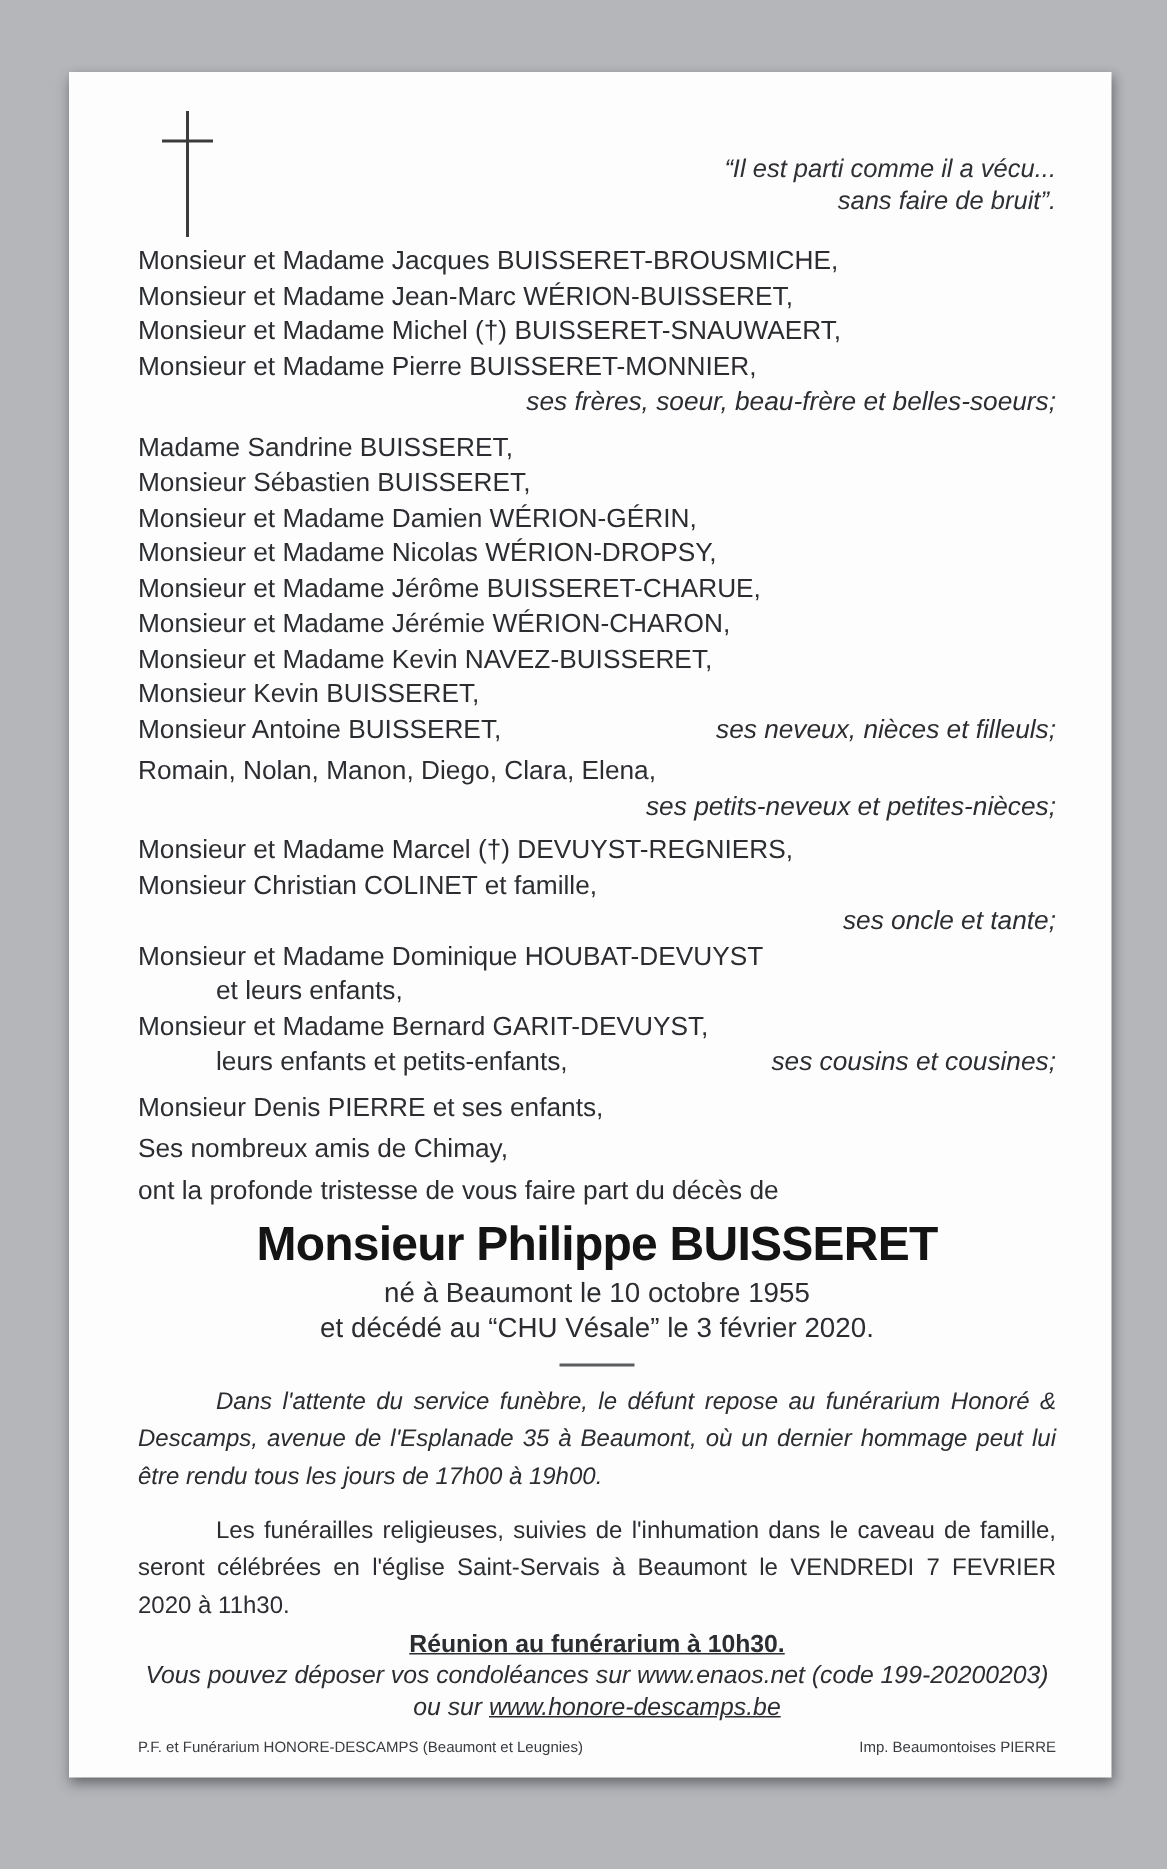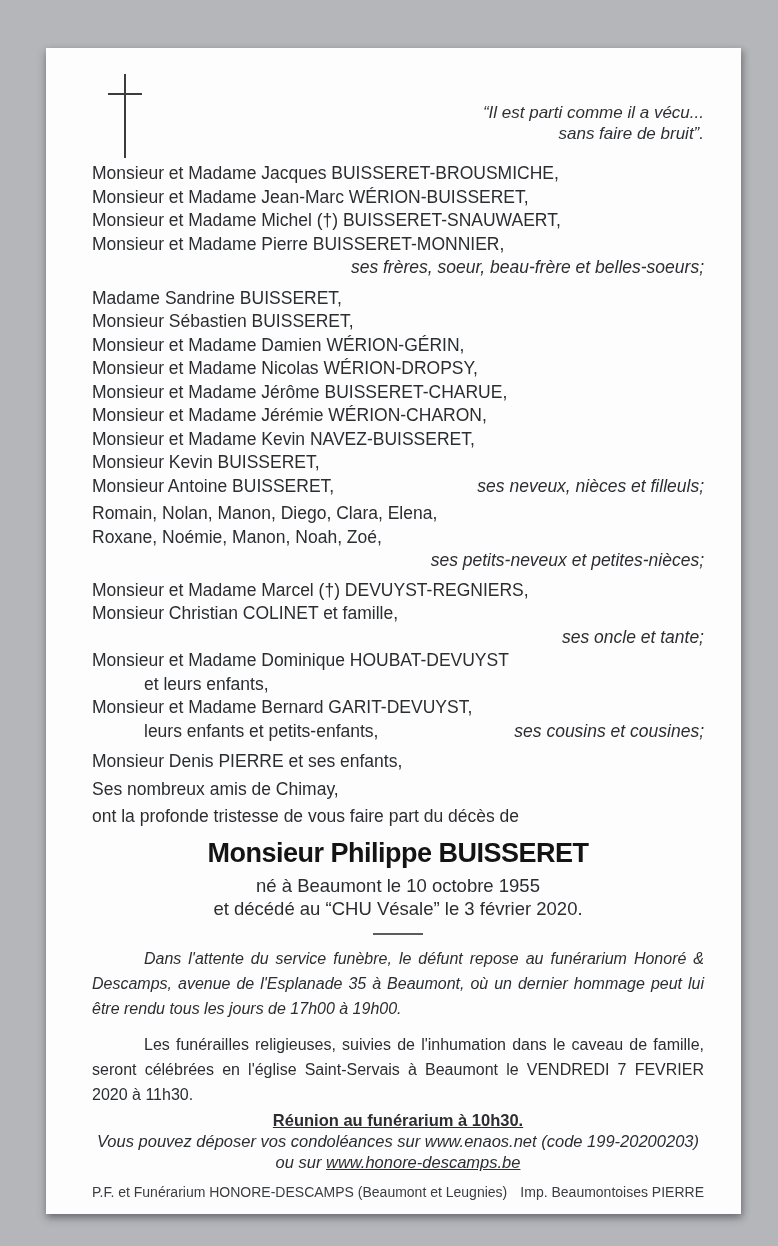--- a/index.html
+++ b/index.html
@@ -72,21 +72,21 @@
   }
   .pair .note { font-style: italic; }
   .indent { padding-left: 52px; }
   .gap4 { margin-top: 4px; }
   .gap6 { margin-top: 6px; }
   .gap7 { margin-top: 7px; }
   .deceased-name {
     margin-top: 3px;
     text-align: center;
     font-weight: bold;
-    font-size: 27px;
+    font-size: 32px;
     line-height: 42px;
     letter-spacing: -0.5px;
     color: #141414;
   }
   .deceased-sub {
     text-align: center;
     font-size: 18.5px;
     line-height: 23px;
   }
   .divider {
@@ -118,21 +118,21 @@
     line-height: 21px;
   }
   .condolences .link {
     text-decoration: underline;
     cursor: pointer;
   }
   .footer {
     margin-top: 11px;
     display: flex;
     justify-content: space-between;
-    font-size: 14px;
+    font-size: 10px;
     color: #3a3c40;
   }
 </style>
 </head>
 <body>
 
 <div class="card">
 
   <div class="header">
     <div class="cross"></div>
@@ -154,21 +154,20 @@
     <div class="m-line">Monsieur et Madame Nicolas WÉRION-DROPSY,</div>
     <div class="m-line">Monsieur et Madame Jérôme BUISSERET-CHARUE,</div>
     <div class="m-line">Monsieur et Madame Jérémie WÉRION-CHARON,</div>
     <div class="m-line">Monsieur et Madame Kevin NAVEZ-BUISSERET,</div>
     <div class="m-line">Monsieur Kevin BUISSERET,</div>
     <div class="m-line pair">
       <span>Monsieur Antoine BUISSERET,</span>
       <span class="note">ses neveux, nièces et filleuls;</span>
     </div>
     <div class="m-line gap4">Romain, Nolan, Manon, Diego, Clara, Elena,</div>
-    <div class="m-line">Roxane, Noémie, Manon, Noah, Zoé,</div>
     <div class="m-line relation">ses petits-neveux et petites-nièces;</div>
     <div class="m-line gap6">Monsieur et Madame Marcel (†) DEVUYST-REGNIERS,</div>
     <div class="m-line">Monsieur Christian COLINET et famille,</div>
     <div class="m-line relation">ses oncle et tante;</div>
     <div class="m-line">Monsieur et Madame Dominique HOUBAT-DEVUYST</div>
     <div class="m-line indent">et leurs enfants,</div>
     <div class="m-line">Monsieur et Madame Bernard GARIT-DEVUYST,</div>
     <div class="m-line pair">
       <span class="indent">leurs enfants et petits-enfants,</span>
       <span class="note">ses cousins et cousines;</span>

